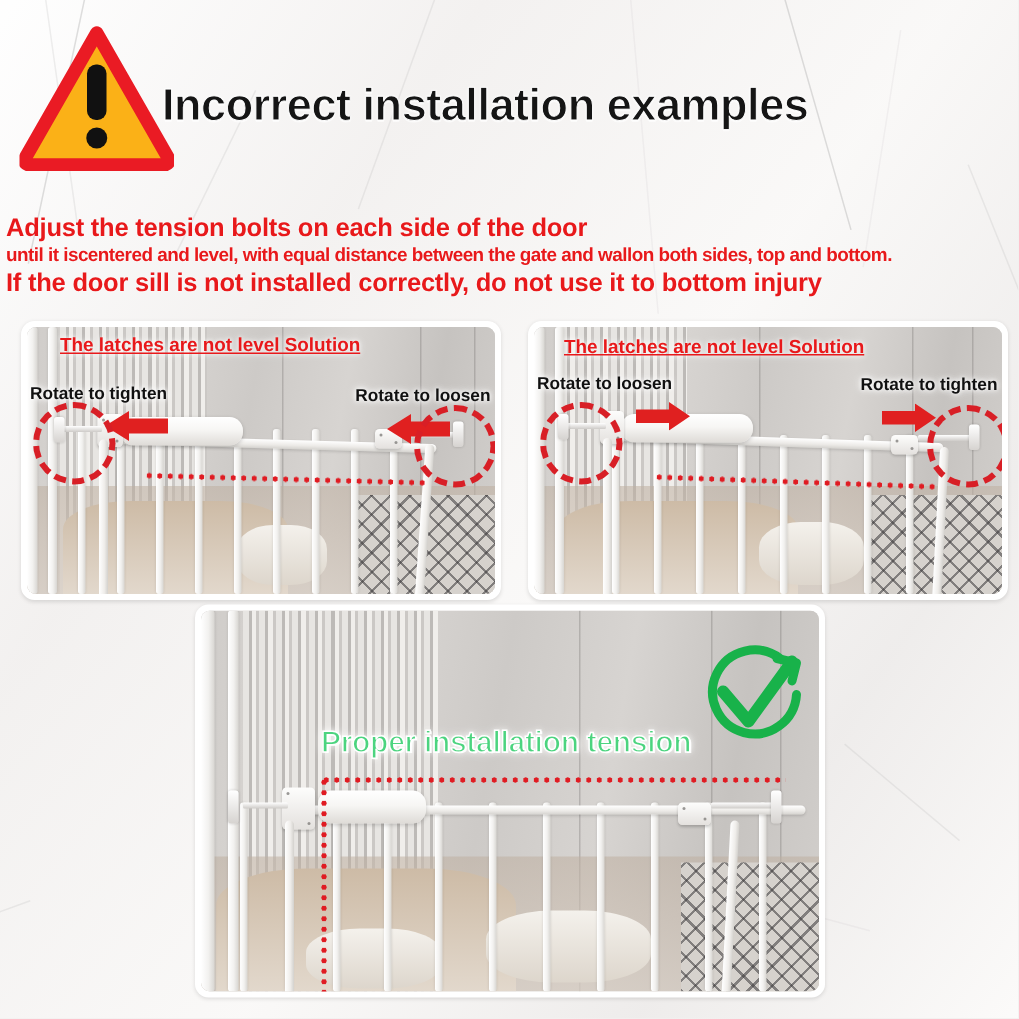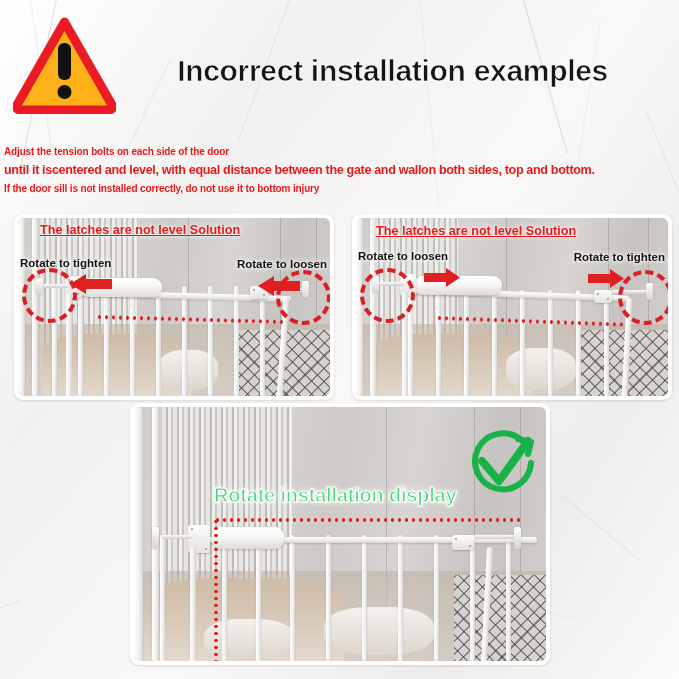--- a/index.html
+++ b/index.html
@@ -20,33 +20,33 @@
   }
   .vein{position:absolute;background:transparent;border-left:1px solid rgba(150,148,150,.30);transform-origin:top left;}
   .vein.soft{border-left-color:rgba(160,158,162,.17);}
   .vein.soft2{border-left-color:rgba(170,168,172,.11);}
 
   
   .warn-icon{position:absolute;left:13px;top:17px;width:103px;height:97px;}
   .warn-icon svg{display:block;width:100%;height:100%;}
 
   
-  .title-wrap{position:absolute;left:108px;top:52px;width:500px;text-align:right;}
+  .title-wrap{position:absolute;left:108px;top:52px;width:500px;text-align:left;}
   .title-line{
     font-weight:bold;font-size:30px;line-height:37px;color:#151515;
     letter-spacing:-.3px;
     -webkit-text-stroke:.6px #ffffff;
     text-shadow:0 0 2px rgba(255,255,255,.95), 0 1px 0 rgba(255,255,255,.6);
     white-space:nowrap;
   }
 
   
   .red-block{position:absolute;left:4px;top:143px;width:675px;}
   .red-line{
-    color:#e8191b;font-weight:bold;font-size:10px;line-height:18.4px;
+    color:#e8191b;font-weight:bold;font-size:17px;line-height:18.4px;
     white-space:nowrap;letter-spacing:-.15px;
     text-shadow:0 0 2px rgba(255,255,255,.8);
   }
   .red-line.l2{font-size:12.6px;letter-spacing:-.35px;}
 
   
   .panel{
     position:absolute;background:#ffffff;border-radius:9px;
     box-shadow:0 1px 3px rgba(0,0,0,.12);
     padding:4px;box-sizing:border-box;
@@ -362,20 +362,20 @@
       </div>
 
       <div class="check-icon" style="right:8px;top:22px;">
         <svg width="70" height="70" viewBox="0 0 70 70">
           <path d="M52 10 A28 28 0 1 0 63 34" fill="none" stroke="#18b24a" stroke-width="6" stroke-linecap="round"></path>
           <path d="M14 32 L31 52 L60 12" fill="none" stroke="#18b24a" stroke-width="8" stroke-linecap="round" stroke-linejoin="round"></path>
           <path d="M50 10 L63 13 L60 25" fill="none" stroke="#18b24a" stroke-width="6" stroke-linecap="round" stroke-linejoin="round"></path>
         </svg>
       </div>
 
-      <div class="proper-label" style="left:80px;top:77px;">Rotate installation display</div>
+      <div class="proper-label" style="left:80px;top:77px;">Proper installation tension</div>
 
       <div class="dotline" style="left:80px;top:111px;width:310px;"></div>
       <div class="dotline-v" style="left:80px;top:111px;height:144px;"></div>
     </div>
   </div>
 
 </div>
 
 </body></html>

